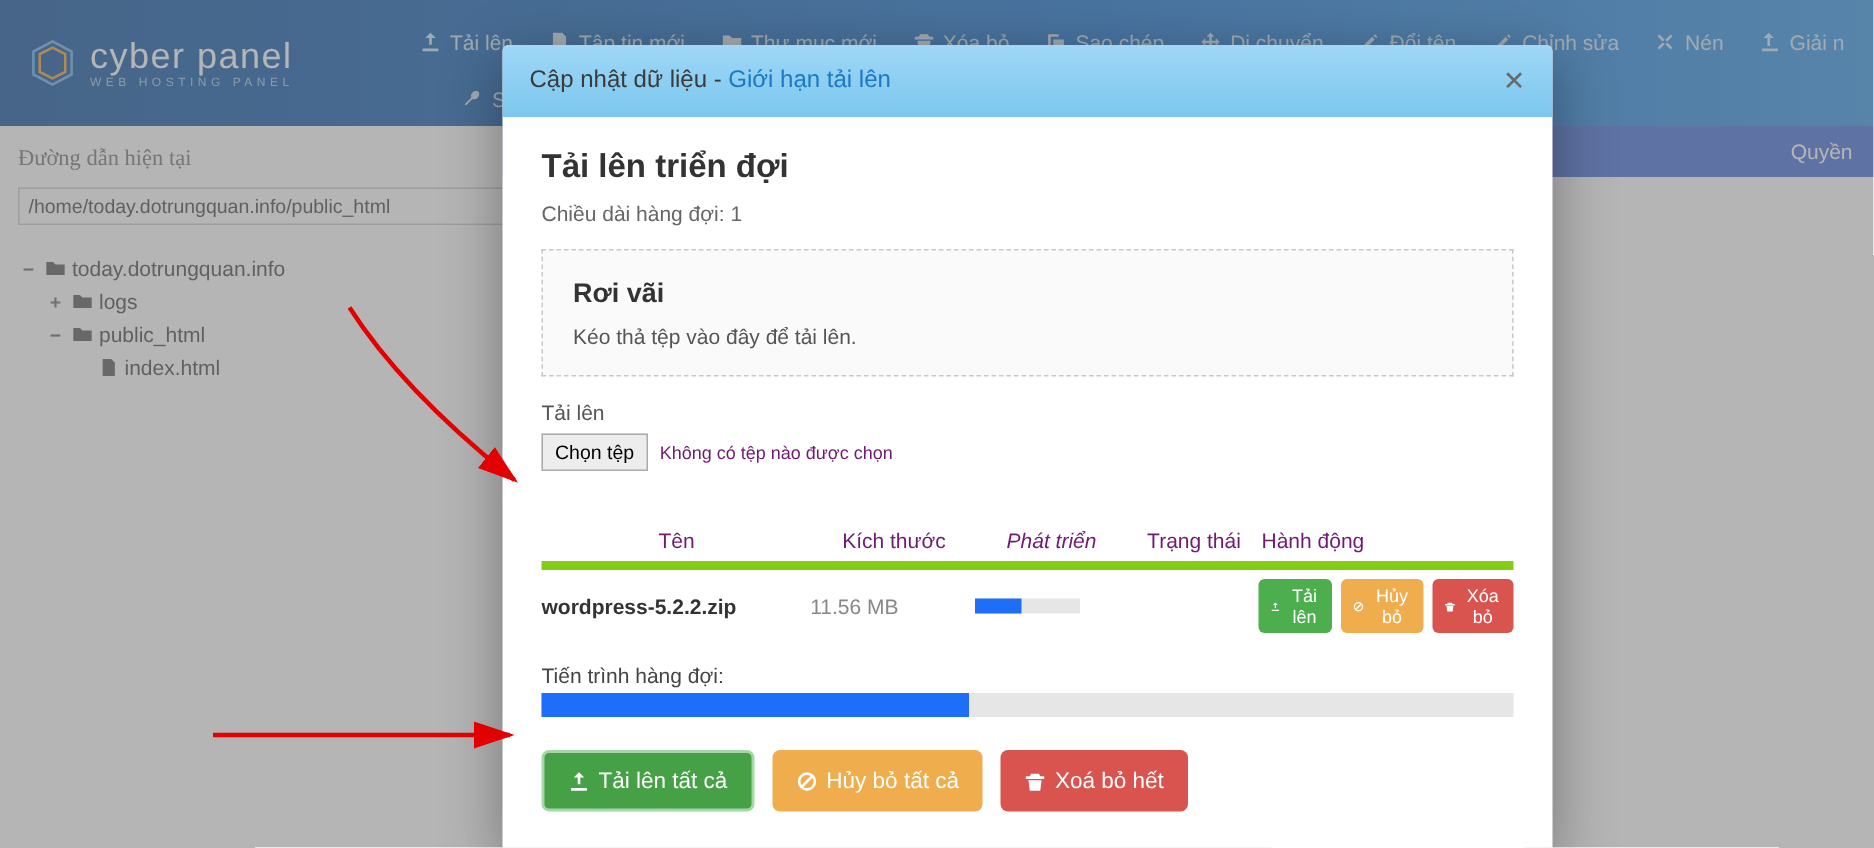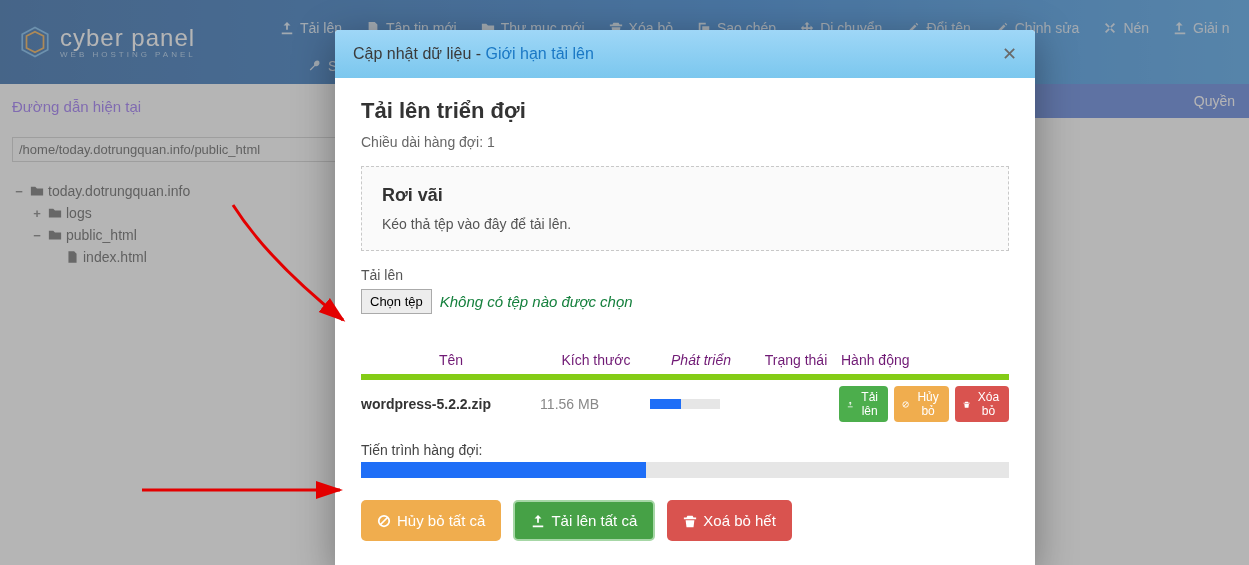--- a/index.html
+++ b/index.html
@@ -52,21 +52,21 @@
   }
   .sidebar {
     position: absolute;
     left: 0; top: 84px; bottom: 0;
     width: 335px;
     background: #fff;
     padding: 14px 12px;
     color: #555;
     overflow: hidden;
   }
-  .section-label { font-size: 15px; color: #8b5cf6; margin-bottom: 22px; }
+  .section-label { font-size: 15px; color: #737373; margin-bottom: 10px; font-family: Liberation Serif, serif; }
   .path-input {
     width: 360px;
     border: 1px solid #ccc;
     padding: 4px 6px;
     font-size: 13px;
     color: #444;
     background: #fff;
     margin-bottom: 18px;
   }
   .tree ul { list-style: none; padding-left: 18px; }
@@ -129,21 +129,21 @@
   .dropzone p { font-size: 14px; color: #555; }
   .upload-label { font-size: 14px; color: #555; margin-bottom: 6px; }
   .file-row { display: flex; align-items: center; gap: 8px; margin-bottom: 32px; }
   .choose-btn {
     border: 1px solid #aaa;
     background: #ededed;
     padding: 4px 8px;
     font-size: 13px;
     cursor: pointer;
   }
-  .nofile { color: #15803d; font-size: 15px; font-style: italic; }
+  .nofile { color: #701a75; font-size: 12px; }
   .queue-table { width: 100%; font-size: 14px; }
   .queue-head, .queue-row { display: flex; align-items: center; }
   .qc1 { width: 180px; }
   .qc2 { width: 110px; }
   .qc3 { width: 100px; font-style: italic; }
   .qc4 { width: 90px; }
   .qc5 { flex: 1; display: flex; gap: 6px; }
   .queue-head { color: #701a75; padding: 6px 0; border-bottom: 6px solid #84cc16; text-align: center; }
   .queue-row { padding: 6px 0; }
   .queue-row .fname { font-weight: 700; color: #333; }
@@ -373,32 +373,32 @@
         </div>
       </div>
     </div>
 
     <div class="progress-label">Tiến trình hàng đợi:</div>
     <div class="big-progress">
         <div class="bar"></div>
       </div>
 
     <div class="modal-actions">
+      <button class="btn btn-lg btn-green-d">
+        <svg class="icon" width="14" height="14" viewBox="0 0 16 16" fill="#fff">
+            <path d="M8 1l4 4H9v5H7V5H4l4-4zM2 13h12v2H2z"></path>
+          </svg>
+        <span>Tải lên tất cả</span>
+      </button>
       <button class="btn btn-lg btn-yellow">
         <svg class="icon" width="14" height="14" viewBox="0 0 16 16" fill="none" stroke="#fff" stroke-width="2">
             <circle cx="8" cy="8" r="6"></circle>
             <line x1="4" y1="12" x2="12" y2="4"></line>
           </svg>
         <span>Hủy bỏ tất cả</span>
-      </button>
-      <button class="btn btn-lg btn-green-d">
-        <svg class="icon" width="14" height="14" viewBox="0 0 16 16" fill="#fff">
-            <path d="M8 1l4 4H9v5H7V5H4l4-4zM2 13h12v2H2z"></path>
-          </svg>
-        <span>Tải lên tất cả</span>
       </button>
       <button class="btn btn-lg btn-red">
         <svg class="icon" width="14" height="14" viewBox="0 0 16 16" fill="#fff">
             <path d="M5 2h6l1 2h3v2H1V4h3zM3 7h10l-1 8H4z"></path>
           </svg>
         <span>Xoá bỏ hết</span>
       </button>
     </div>
   </div>
 </div>

